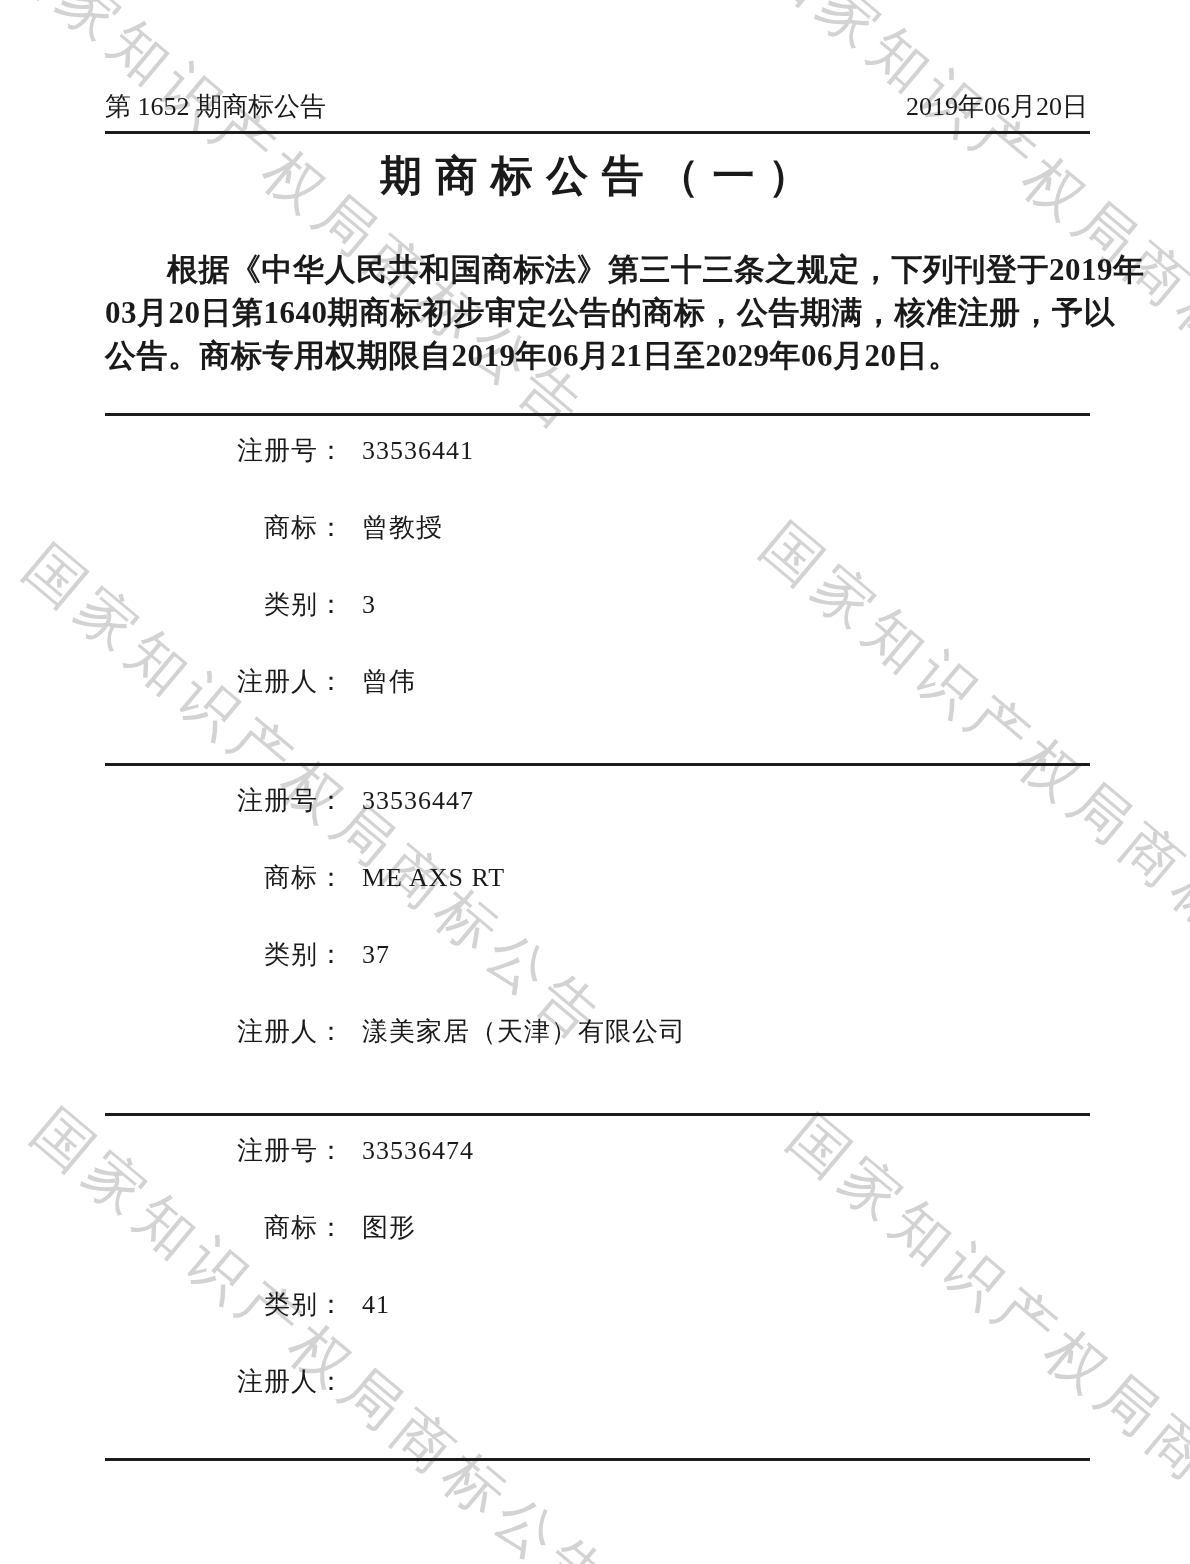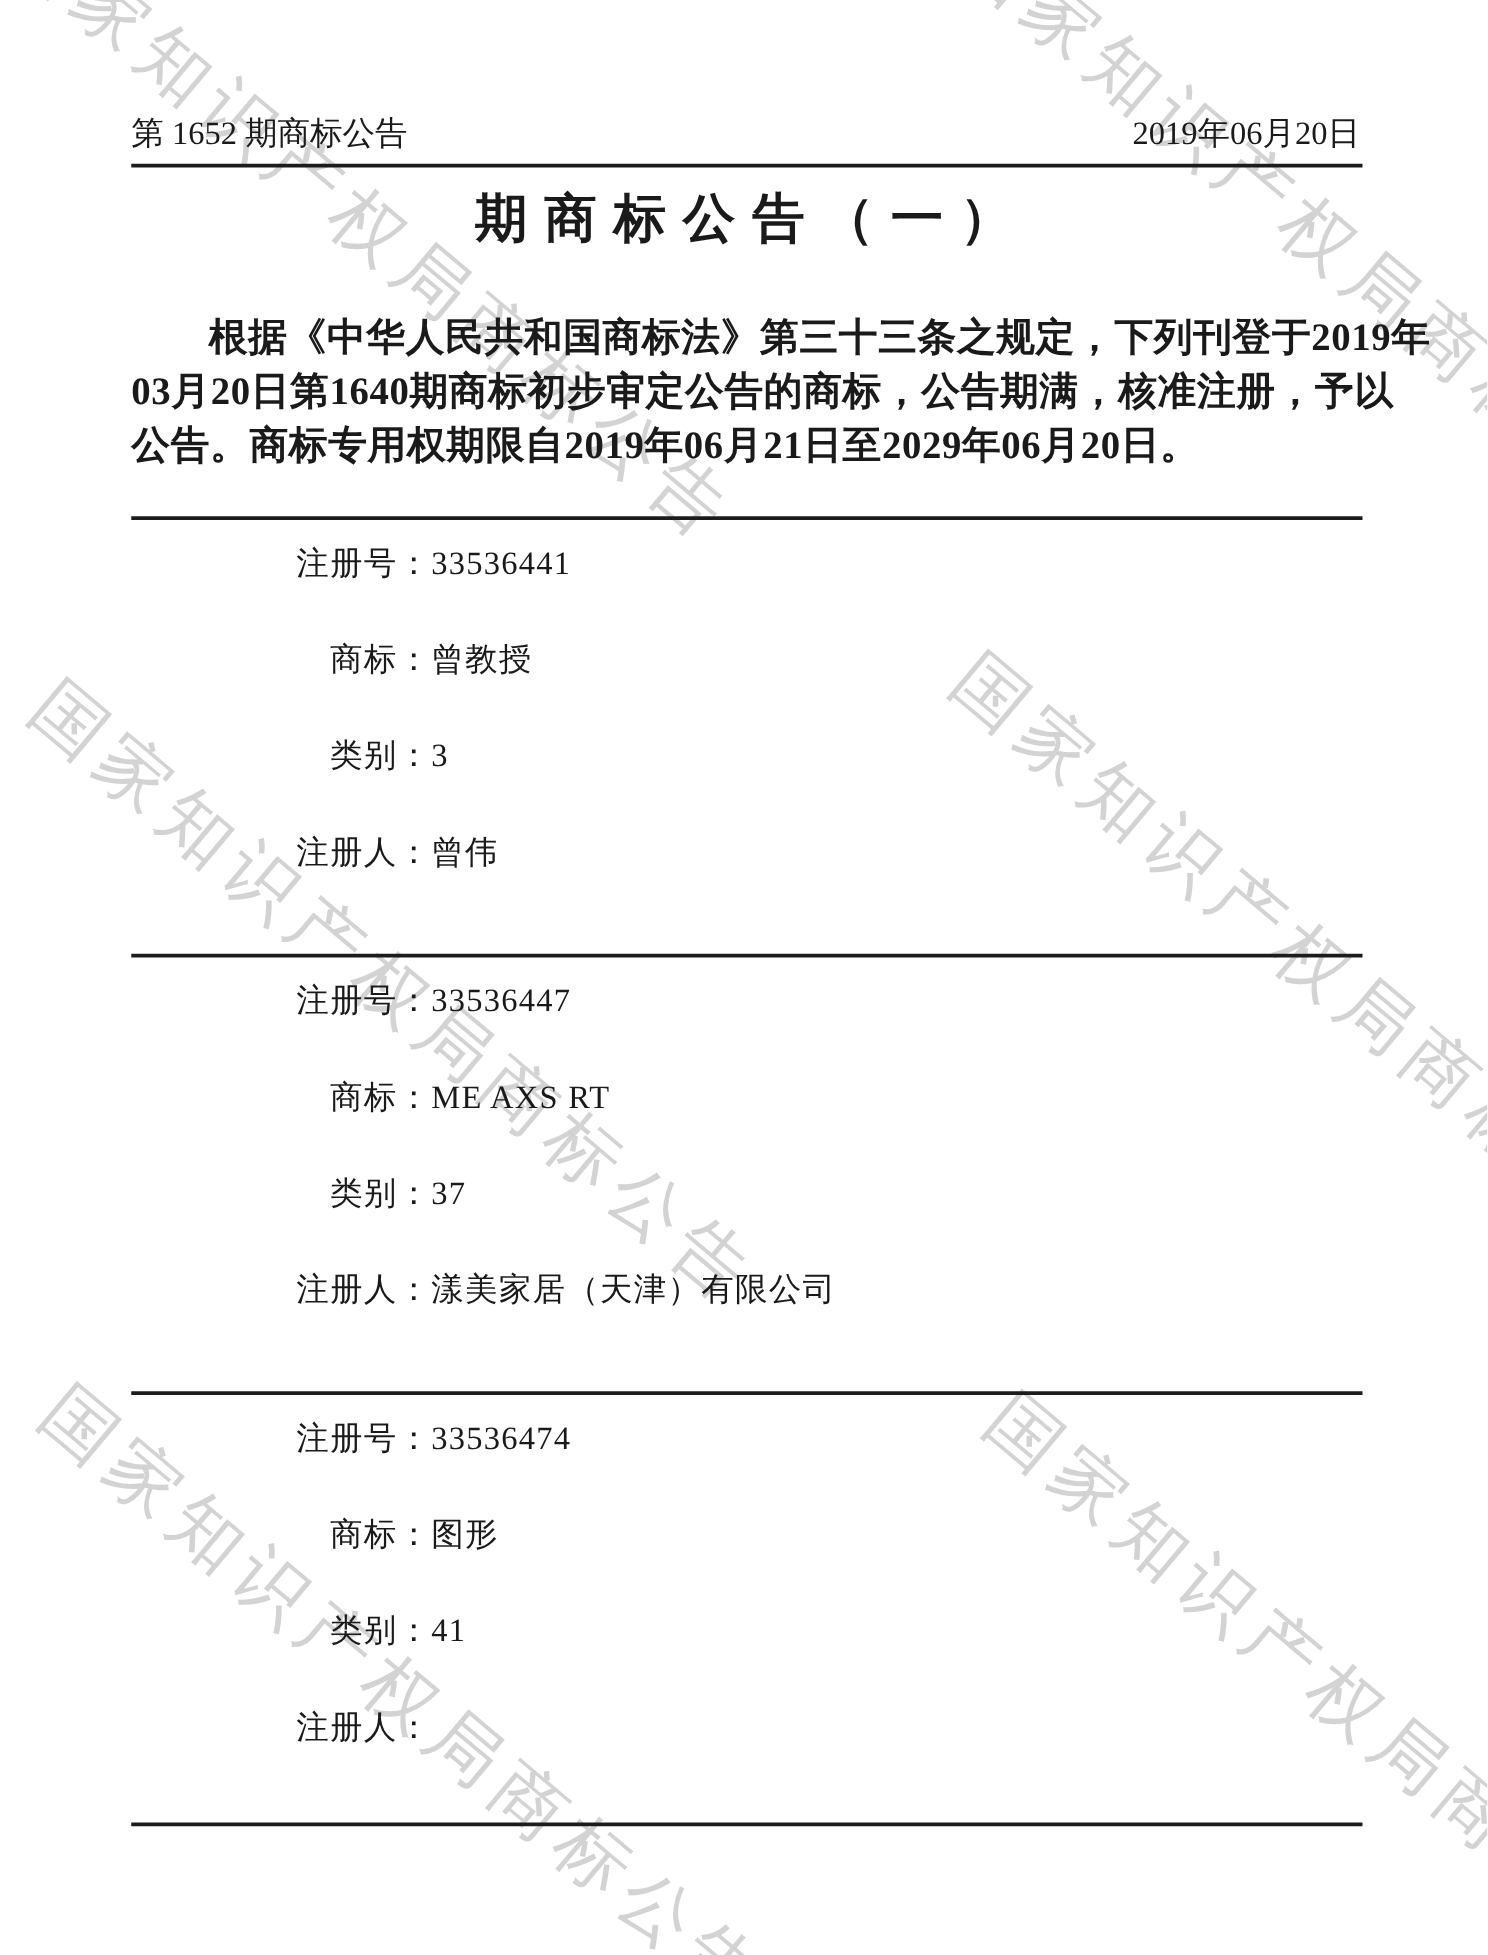--- a/index.html
+++ b/index.html
@@ -85,21 +85,21 @@
   .row.first { margin-top: 18px; }
   .row .label {
     display: inline-block;
     width: 240px;
     margin-left: 105px;
     text-align: right;
     font-weight: normal;
     letter-spacing: 1px;
   }
   .row .value {
-    margin-left: 0;
+    margin-left: 17px;
     font-weight: normal;
     letter-spacing: 1px;
     text-align: center;
   }
 
   .bottom-rule { margin-top: 59px; }
 </style>
 </head>
 <body>
 

